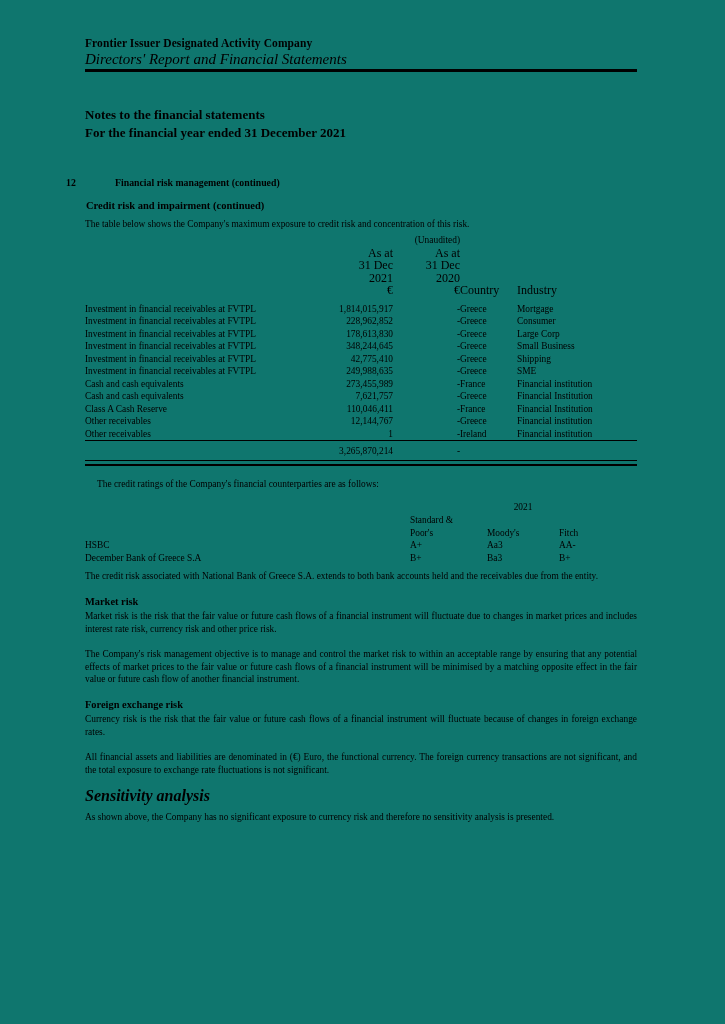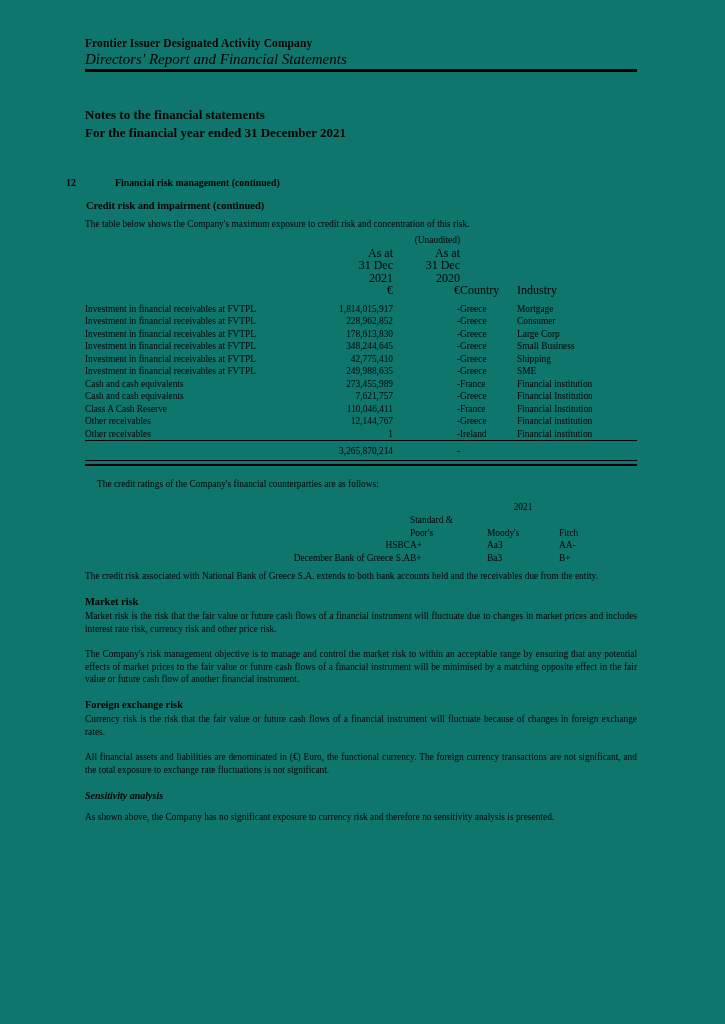--- a/index.html
+++ b/index.html
@@ -172,21 +172,21 @@
     width: 552px;
     border-collapse: collapse;
     font-size: 9.4px;
   }
   .ratings-table td {
     padding: 0;
     vertical-align: bottom;
     line-height: 12.8px;
     font-weight: normal;
   }
-  .rt-name  { width: 325px; text-align: right; }
+  .rt-name  { width: 325px; text-align: left; }
   .rt-sp    { width: 77px;  text-align: left; }
   .rt-moody { width: 72px;  text-align: left; }
   .rt-fitch { width: 78px;  text-align: left; }
   .rt-hdr { font-weight: bold; }
   .rt-year { font-weight: bold; text-align: center; }
   .rt-gap td { height: 9px; }
 
   
   .body-flow {
     position: absolute;
@@ -201,21 +201,21 @@
     text-align: justify;
   }
   .body-flow h4 {
     margin: 0 0 1px 0;
     font-size: 10.4px;
     font-weight: bold;
     line-height: 14px;
   }
   .body-flow h5 {
     margin: 0 0 8px 0;
-    font-size: 10px;
+    font-size: 16px;
     font-weight: bold;
     font-style: italic;
     line-height: 14px;
   }
   .tight-after-head { margin-top: 0; }
 
   .page-number {
     position: absolute;
     left: 0;
     top: 916px;

